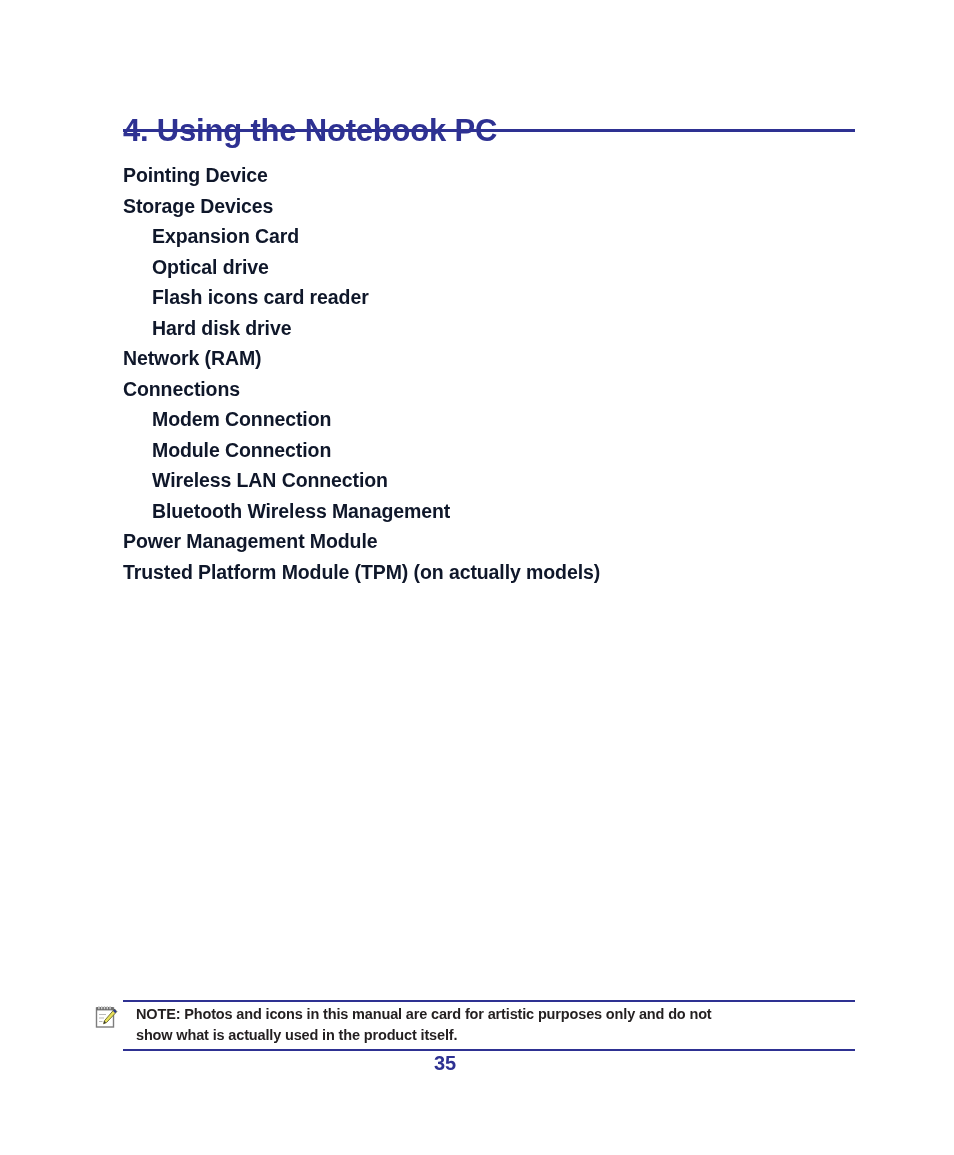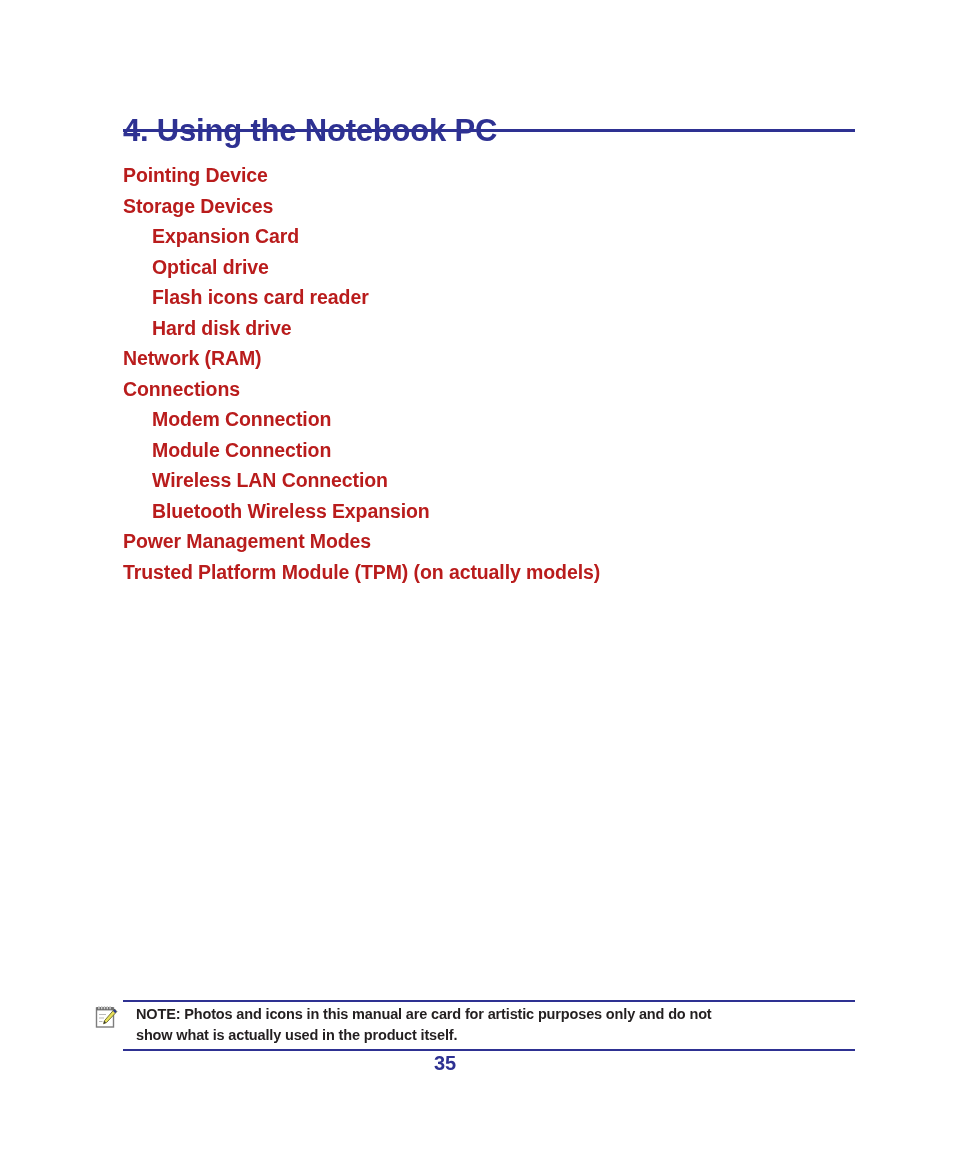--- a/index.html
+++ b/index.html
@@ -46,21 +46,21 @@
   
   .toc {
     position: absolute;
     left: 123px;
     top: 160px;
     width: 740px;
   }
   .toc-item {
     font-size: 19.5px;
     font-weight: bold;
-    color: #b91c1c;
+    color: #0f172a;
     line-height: 30.5px;
     white-space: nowrap;
     letter-spacing: -0.1px;
   }
   .toc-item.level-2 {
     padding-left: 29px;
   }
 
   
   .note-rule-top {
@@ -124,22 +124,22 @@
       <div class="toc-item">Storage Devices</div>
       <div class="toc-item level-2">Expansion Card</div>
       <div class="toc-item level-2">Optical drive</div>
       <div class="toc-item level-2">Flash icons card reader</div>
       <div class="toc-item level-2">Hard disk drive</div>
       <div class="toc-item">Network (RAM)</div>
       <div class="toc-item">Connections</div>
       <div class="toc-item level-2">Modem Connection</div>
       <div class="toc-item level-2">Module Connection</div>
       <div class="toc-item level-2">Wireless LAN Connection</div>
-      <div class="toc-item level-2">Bluetooth Wireless Expansion</div>
-      <div class="toc-item">Power Management Modes</div>
+      <div class="toc-item level-2">Bluetooth Wireless Management</div>
+      <div class="toc-item">Power Management Module</div>
       <div class="toc-item">Trusted Platform Module (TPM) (on actually models)</div>
     </div>
 
   <div class="note-rule-top"></div>
 
   <div class="note-icon">
     <svg width="23" height="25" viewBox="0 0 23 25" xmlns="http://www.w3.org/2000/svg">
 
       <rect x="1.5" y="3" width="17" height="19" fill="#ffffff" stroke="#7d7d7d" stroke-width="1.4"></rect>
 

